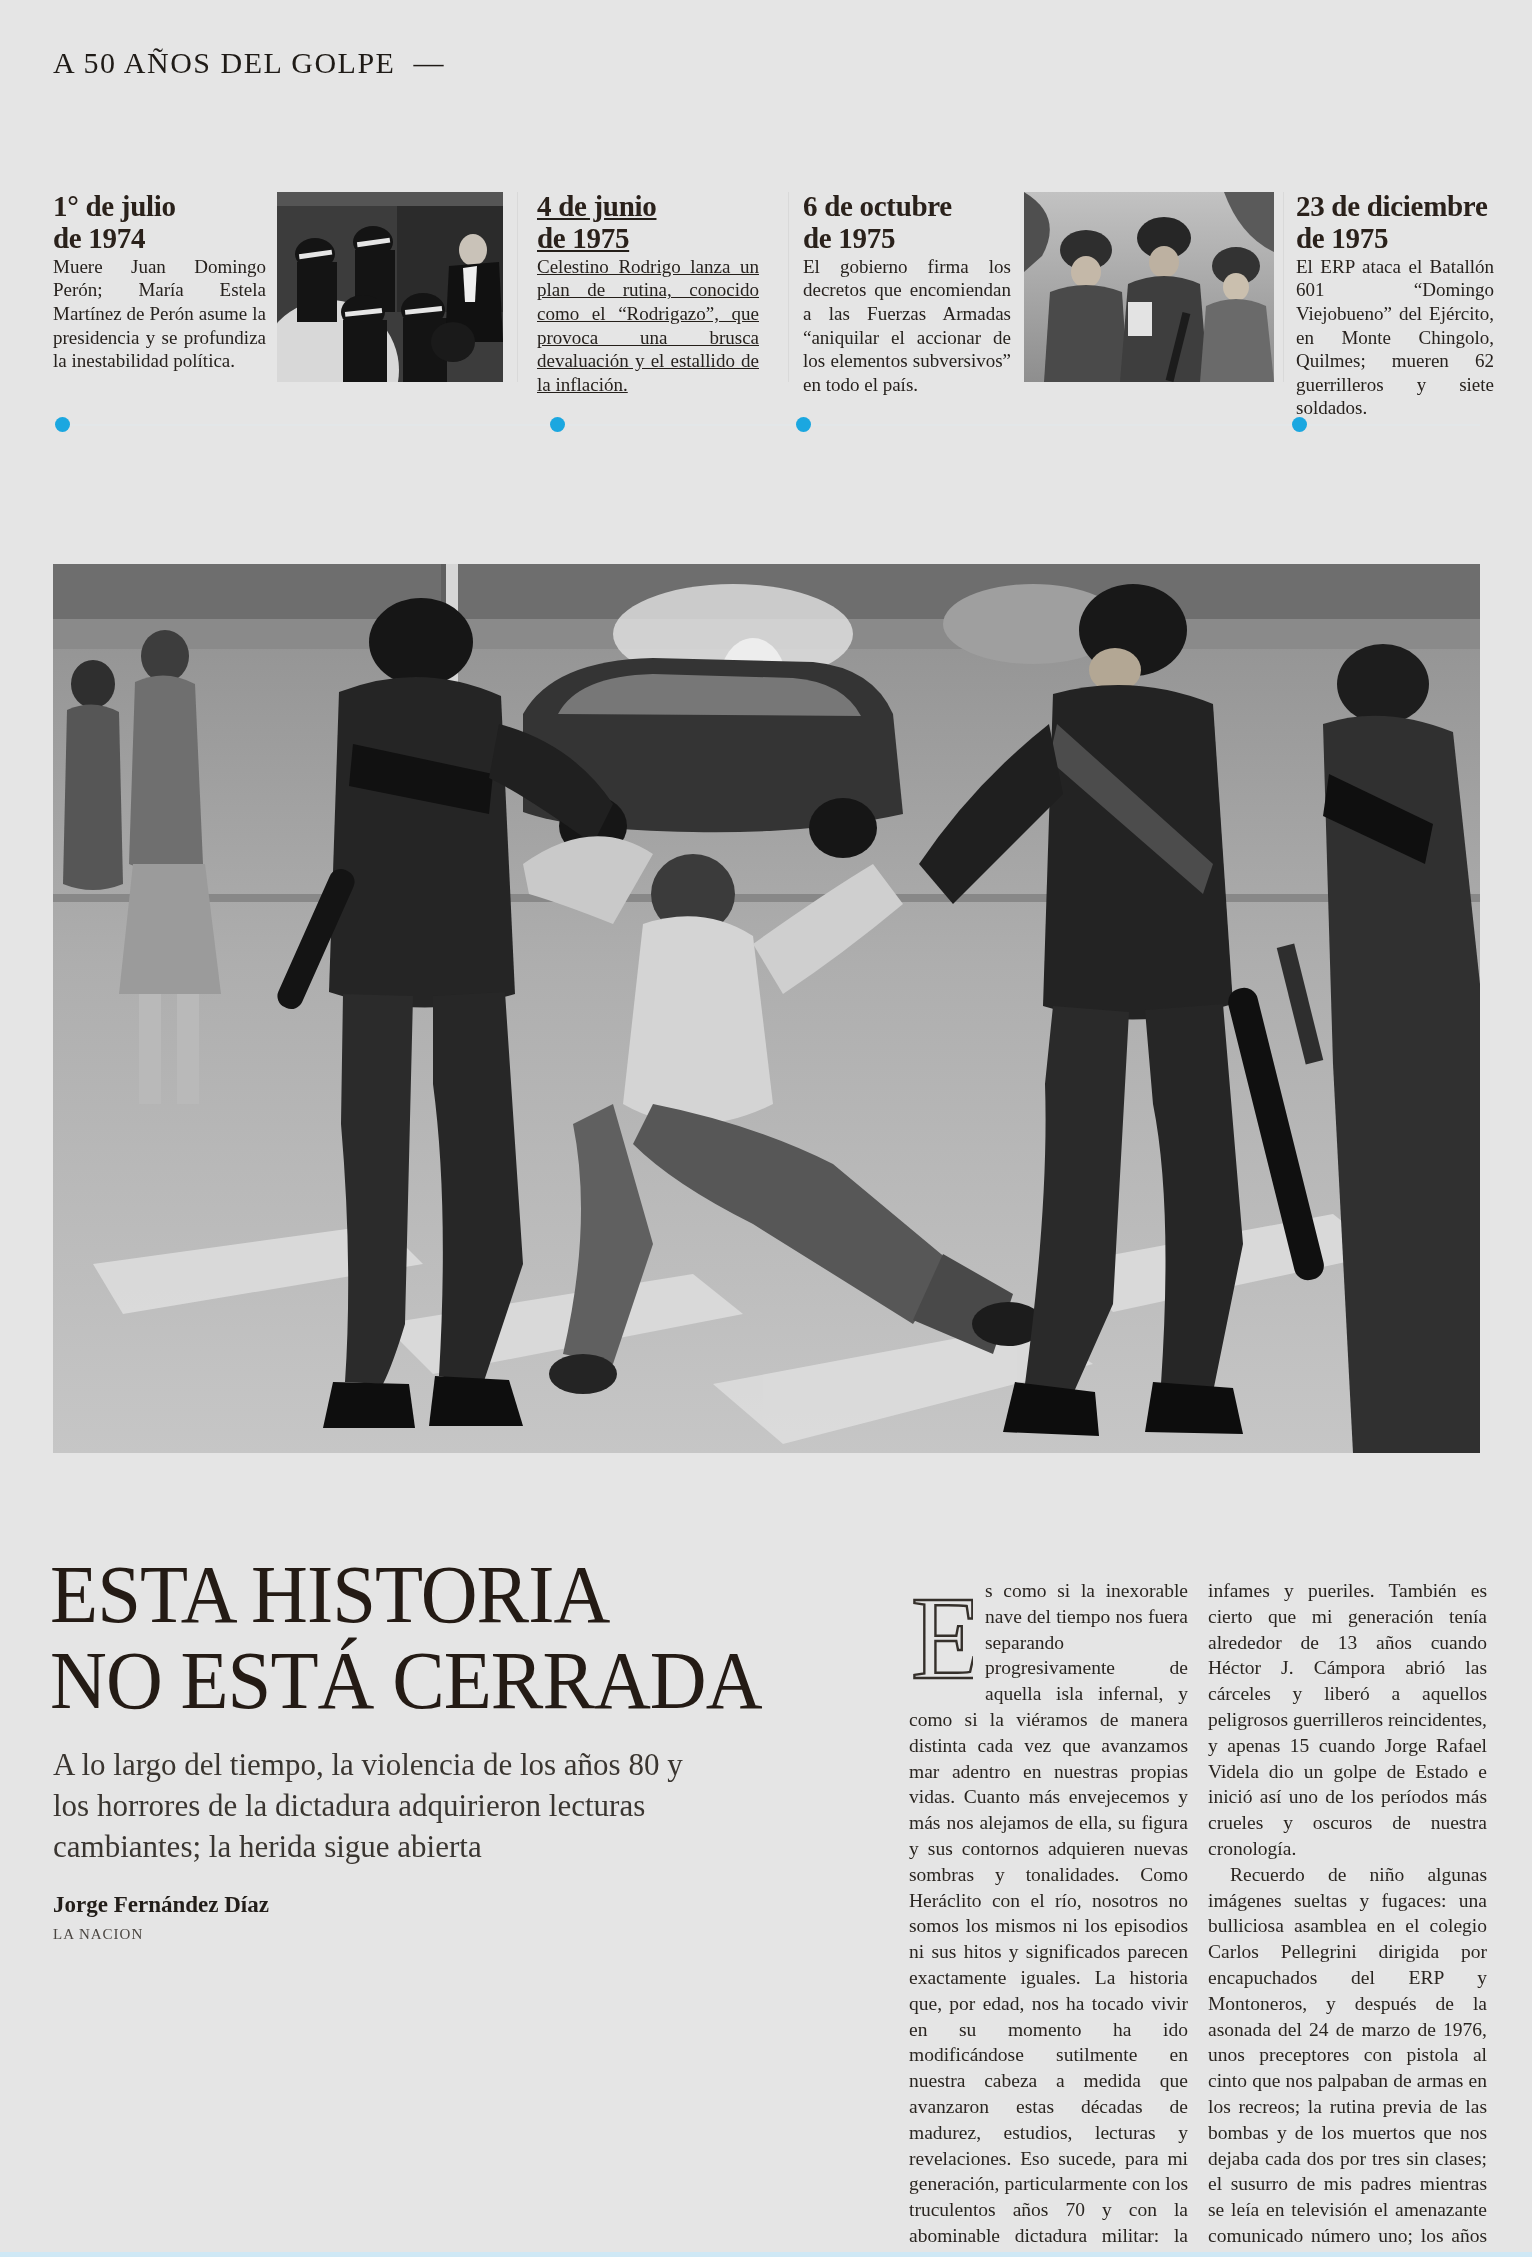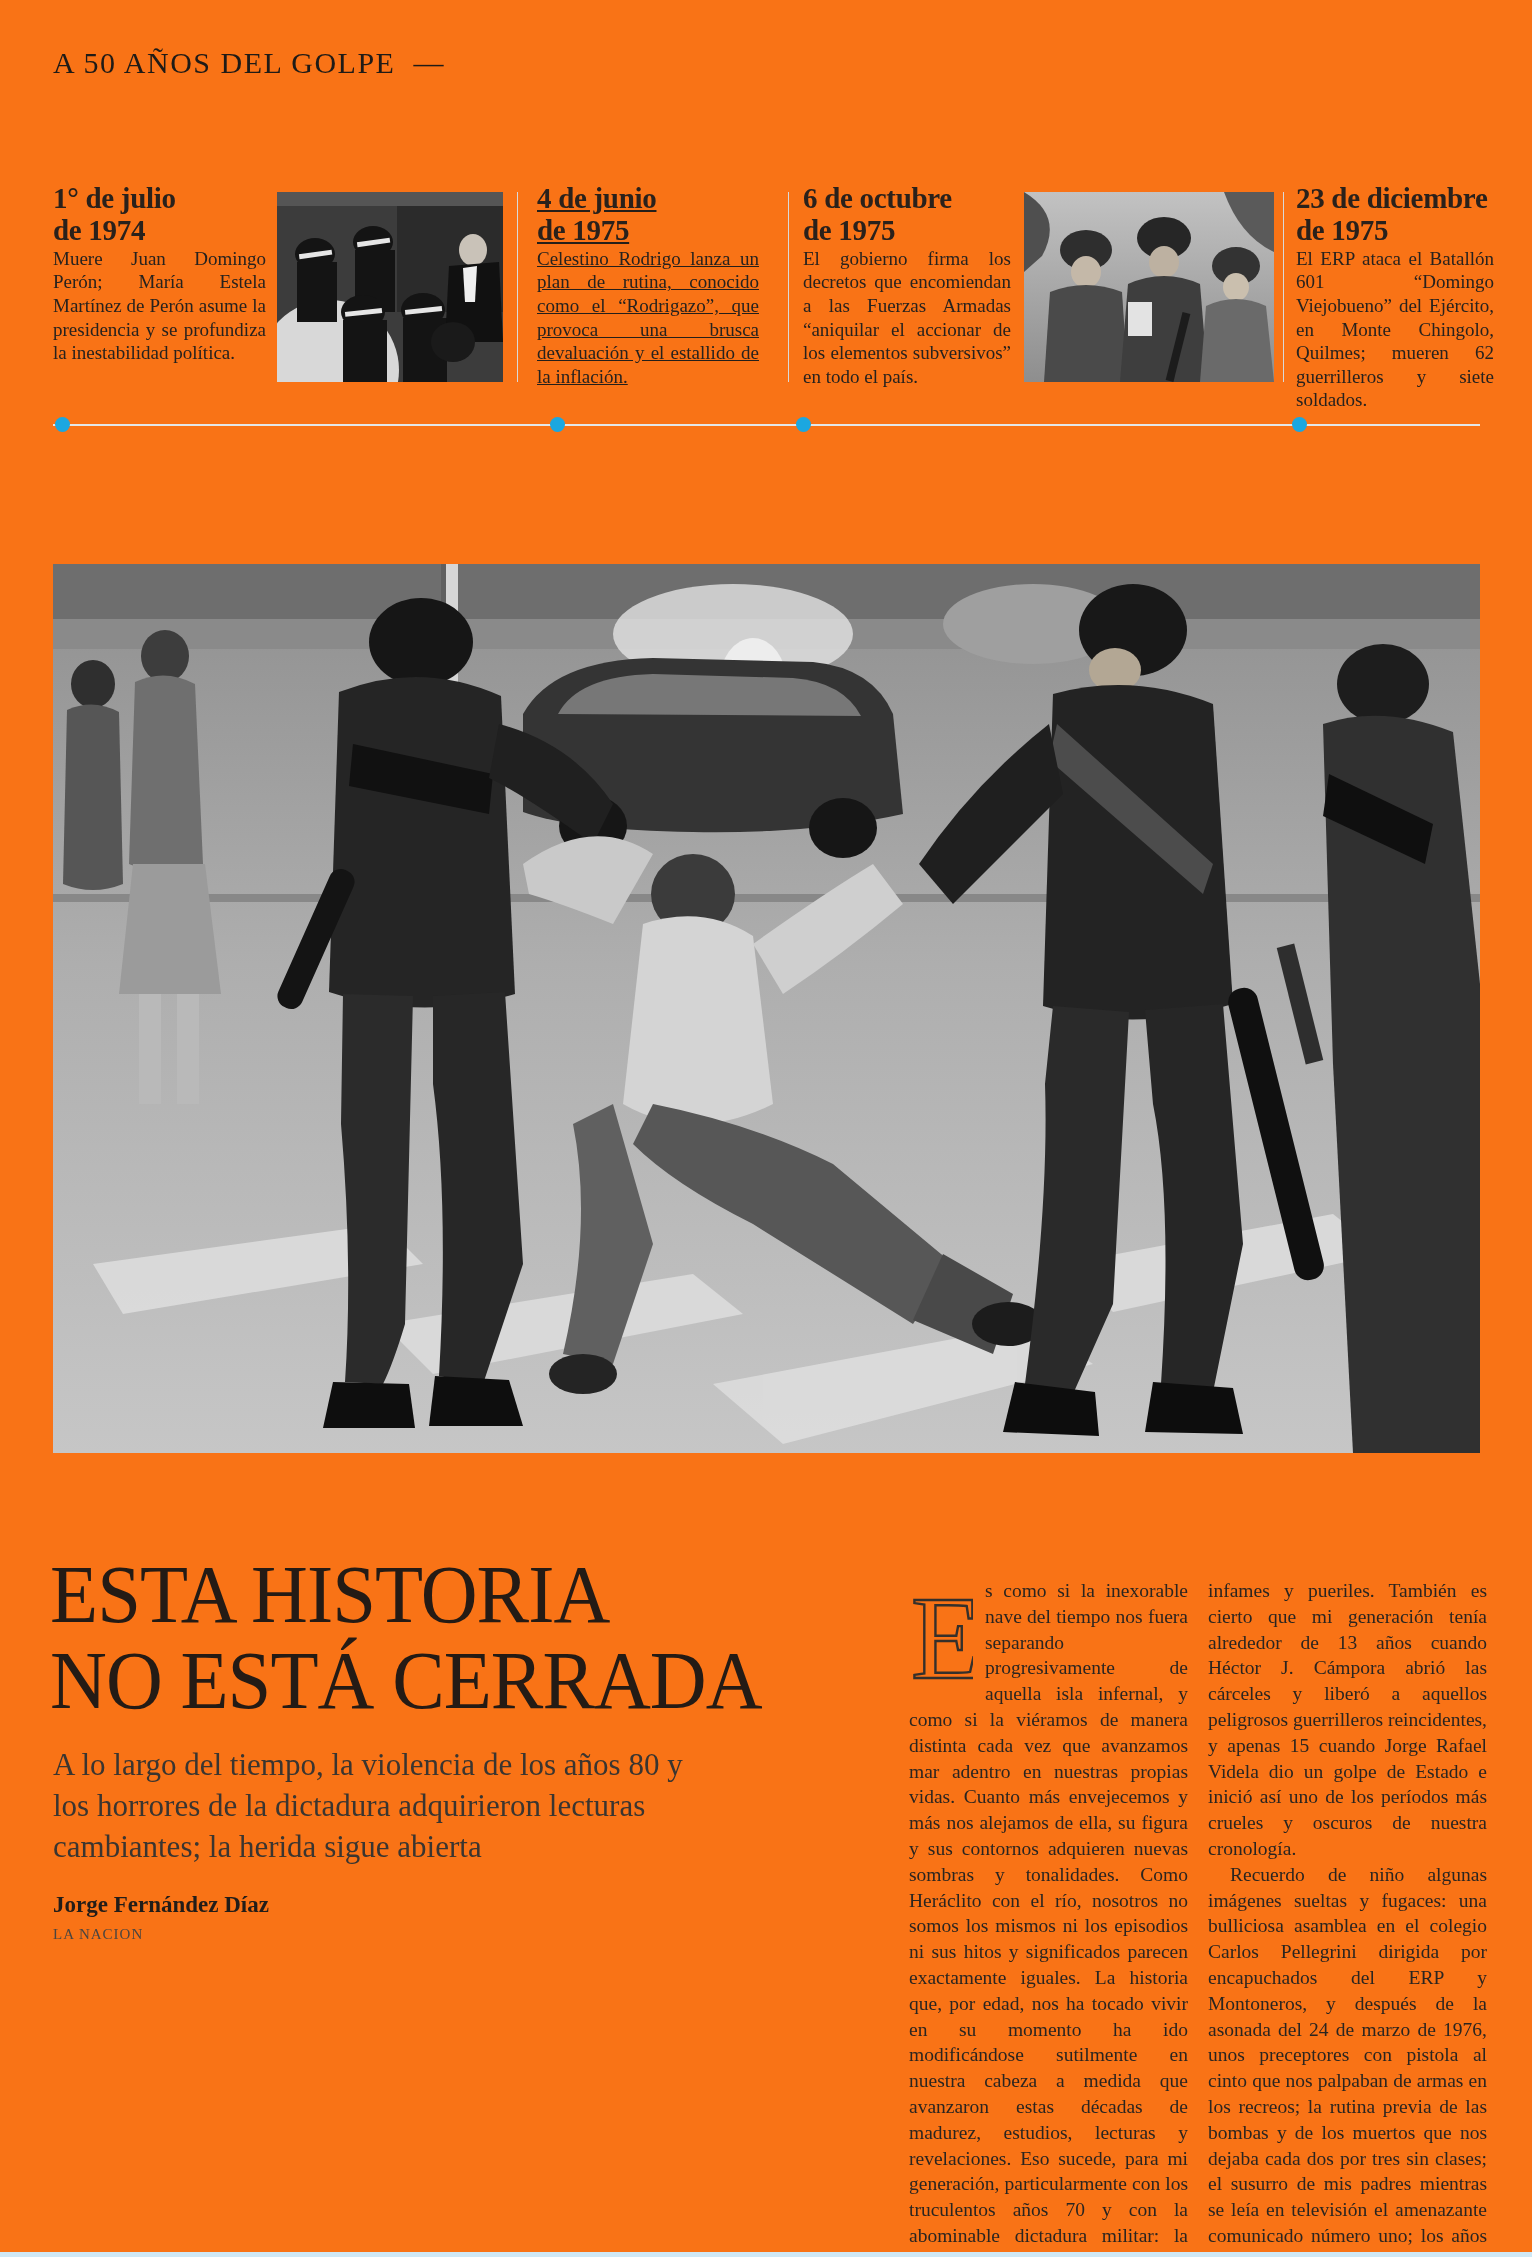--- a/index.html
+++ b/index.html
@@ -1,32 +1,32 @@
 <!DOCTYPE html>
 <html lang="es"><head>
 <meta charset="utf-8">
 <style>
   * { margin:0; padding:0; box-sizing:border-box; }
   html,body { background:#ffffff; }
   .page {
     position:relative;
     width:1532px; height:2257px;
-    background:#f97316;
+    background:#e5e5e5;
     font-family:"Liberation Serif", serif;
     color:#241f1a;
     overflow:hidden;
   }
   
   .kicker {
     position:absolute; left:53px; top:46px;
     font-size:30px; letter-spacing:1.5px; color:#1f1b17;
     white-space:pre;
   }
   
-  .tl-col { position:absolute; top:182px; }
+  .tl-col { position:absolute; top:190px; }
   .tl-date {
     font-weight:bold; font-size:29px; line-height:1.12;
     color:#2a211b; white-space:pre-line; letter-spacing:-0.3px;
   }
   .tl-text {
     margin-top:0; font-size:19px; line-height:1.24;
     color:#27221e; text-align:justify;
   }
   .tl-photo { position:absolute; top:192px; overflow:hidden; background:#888; }
   .tl-photo svg { display:block; }

